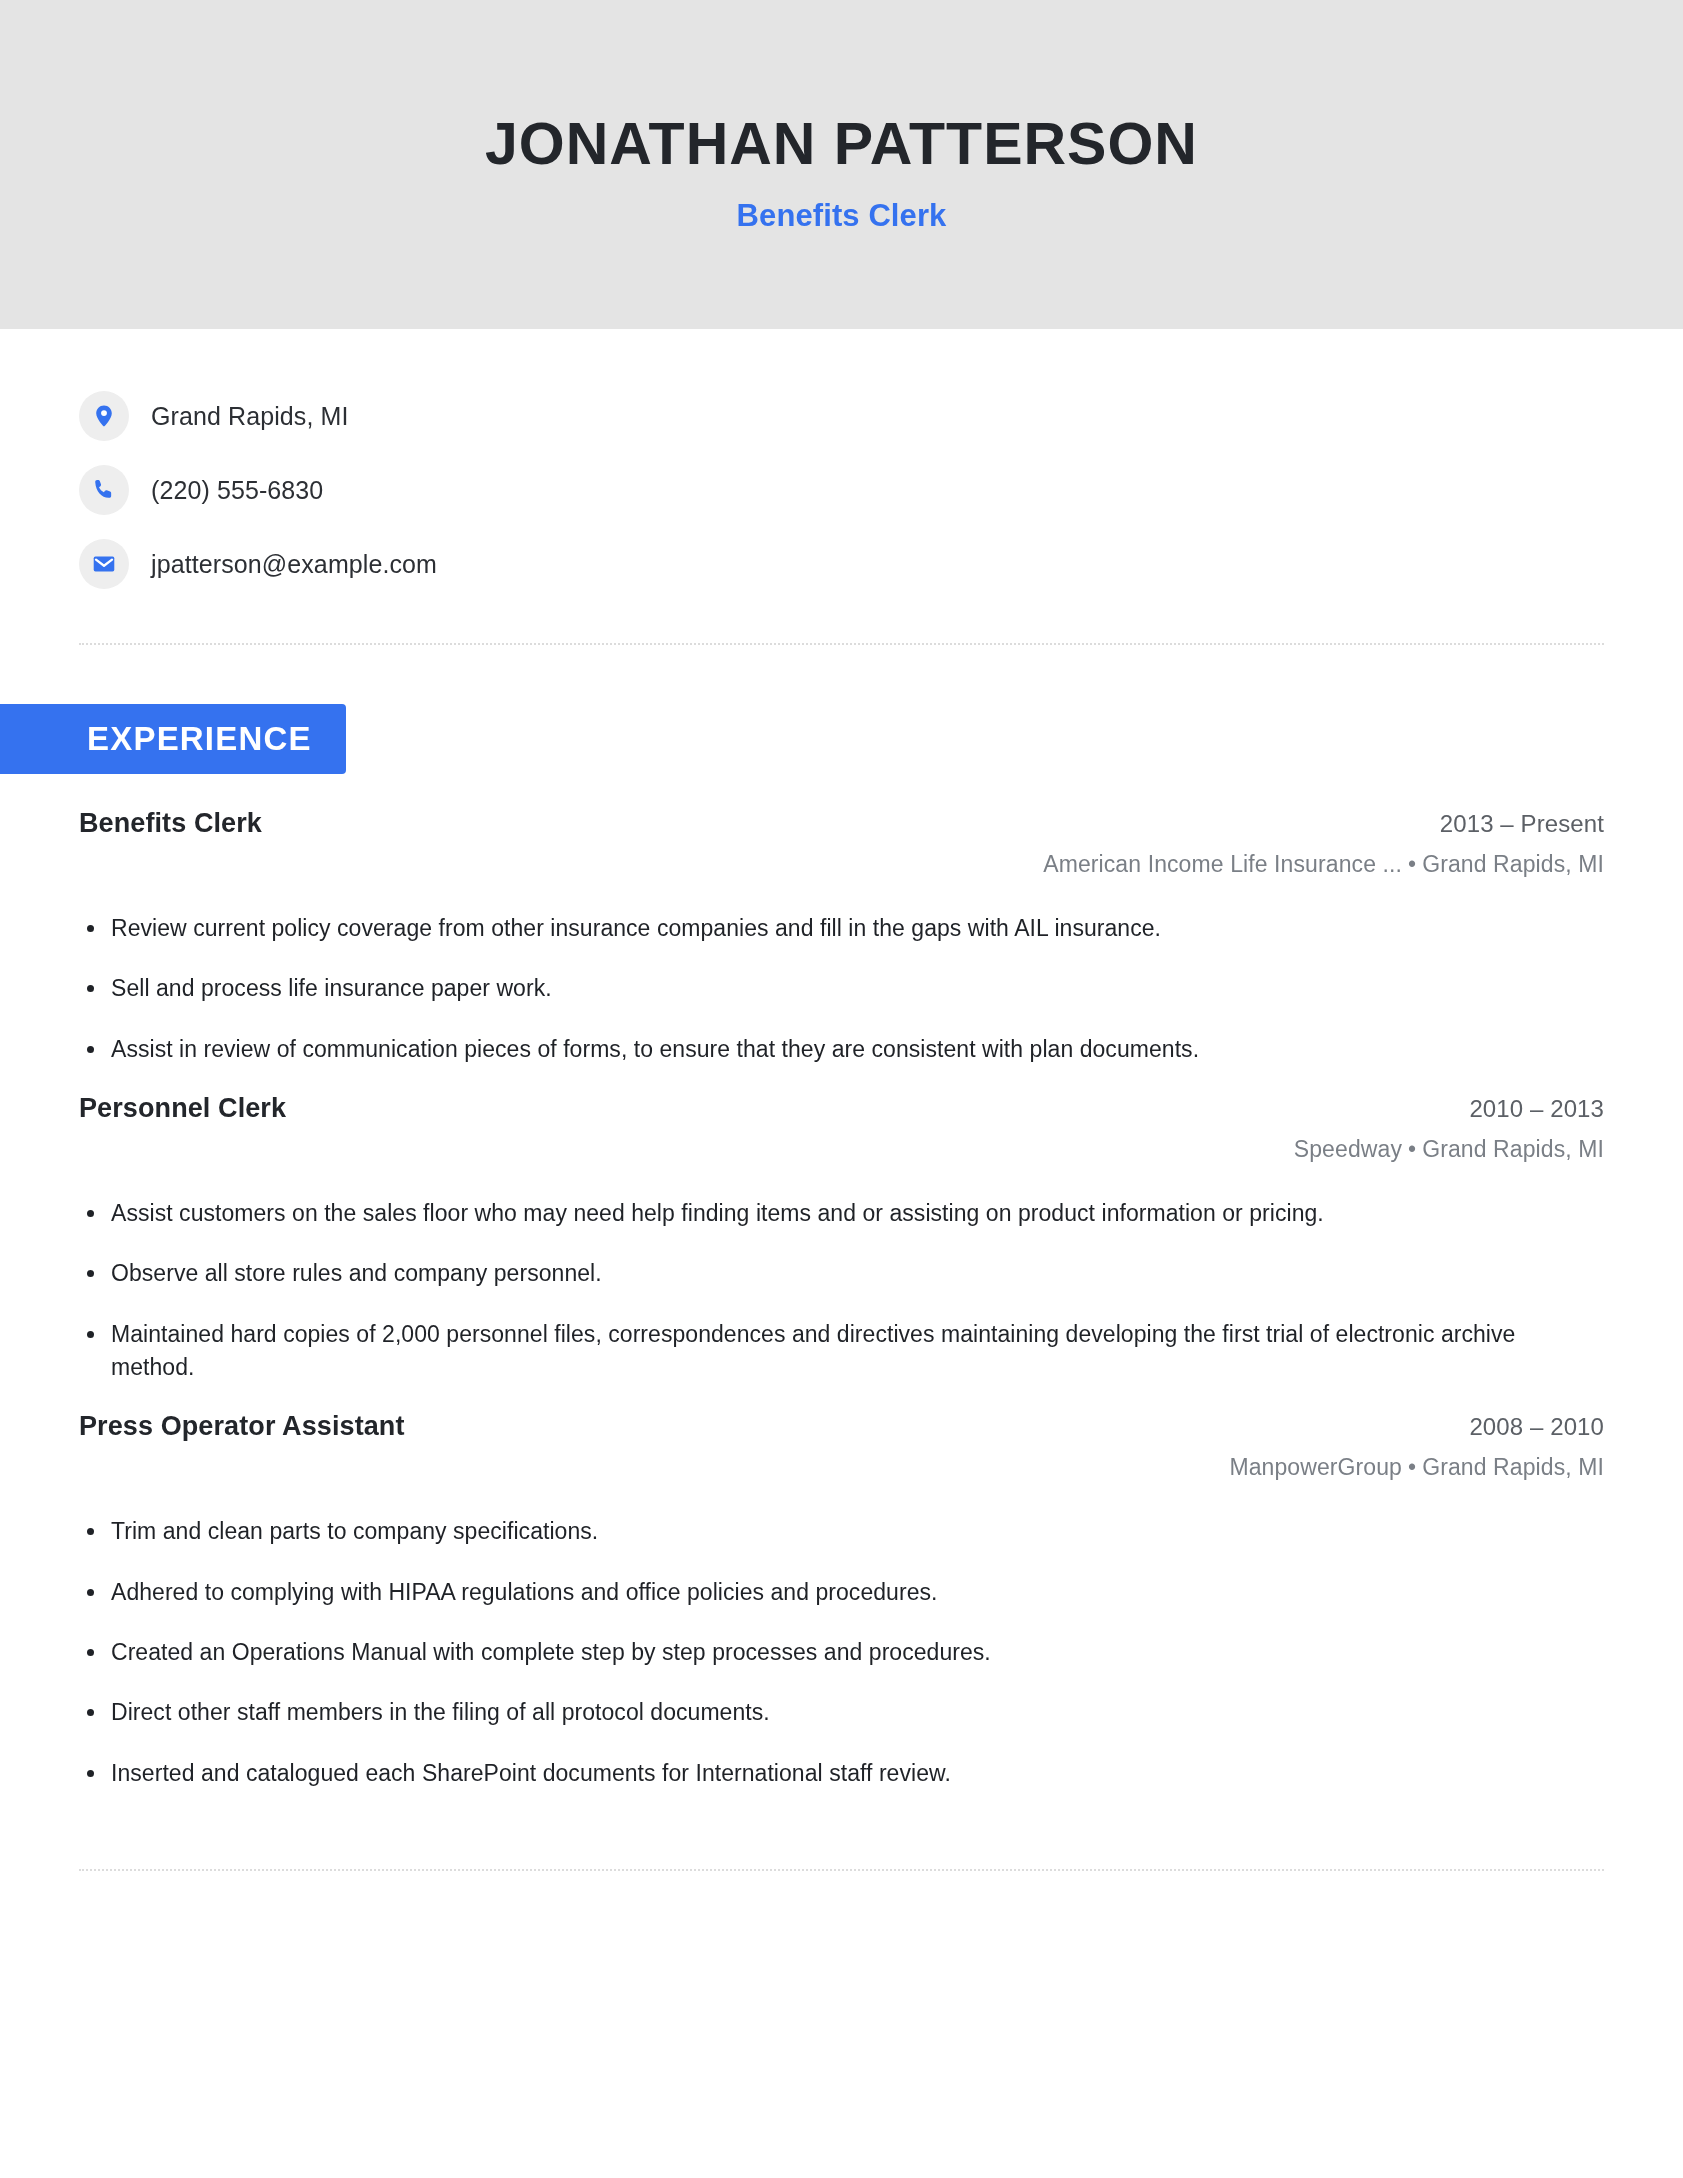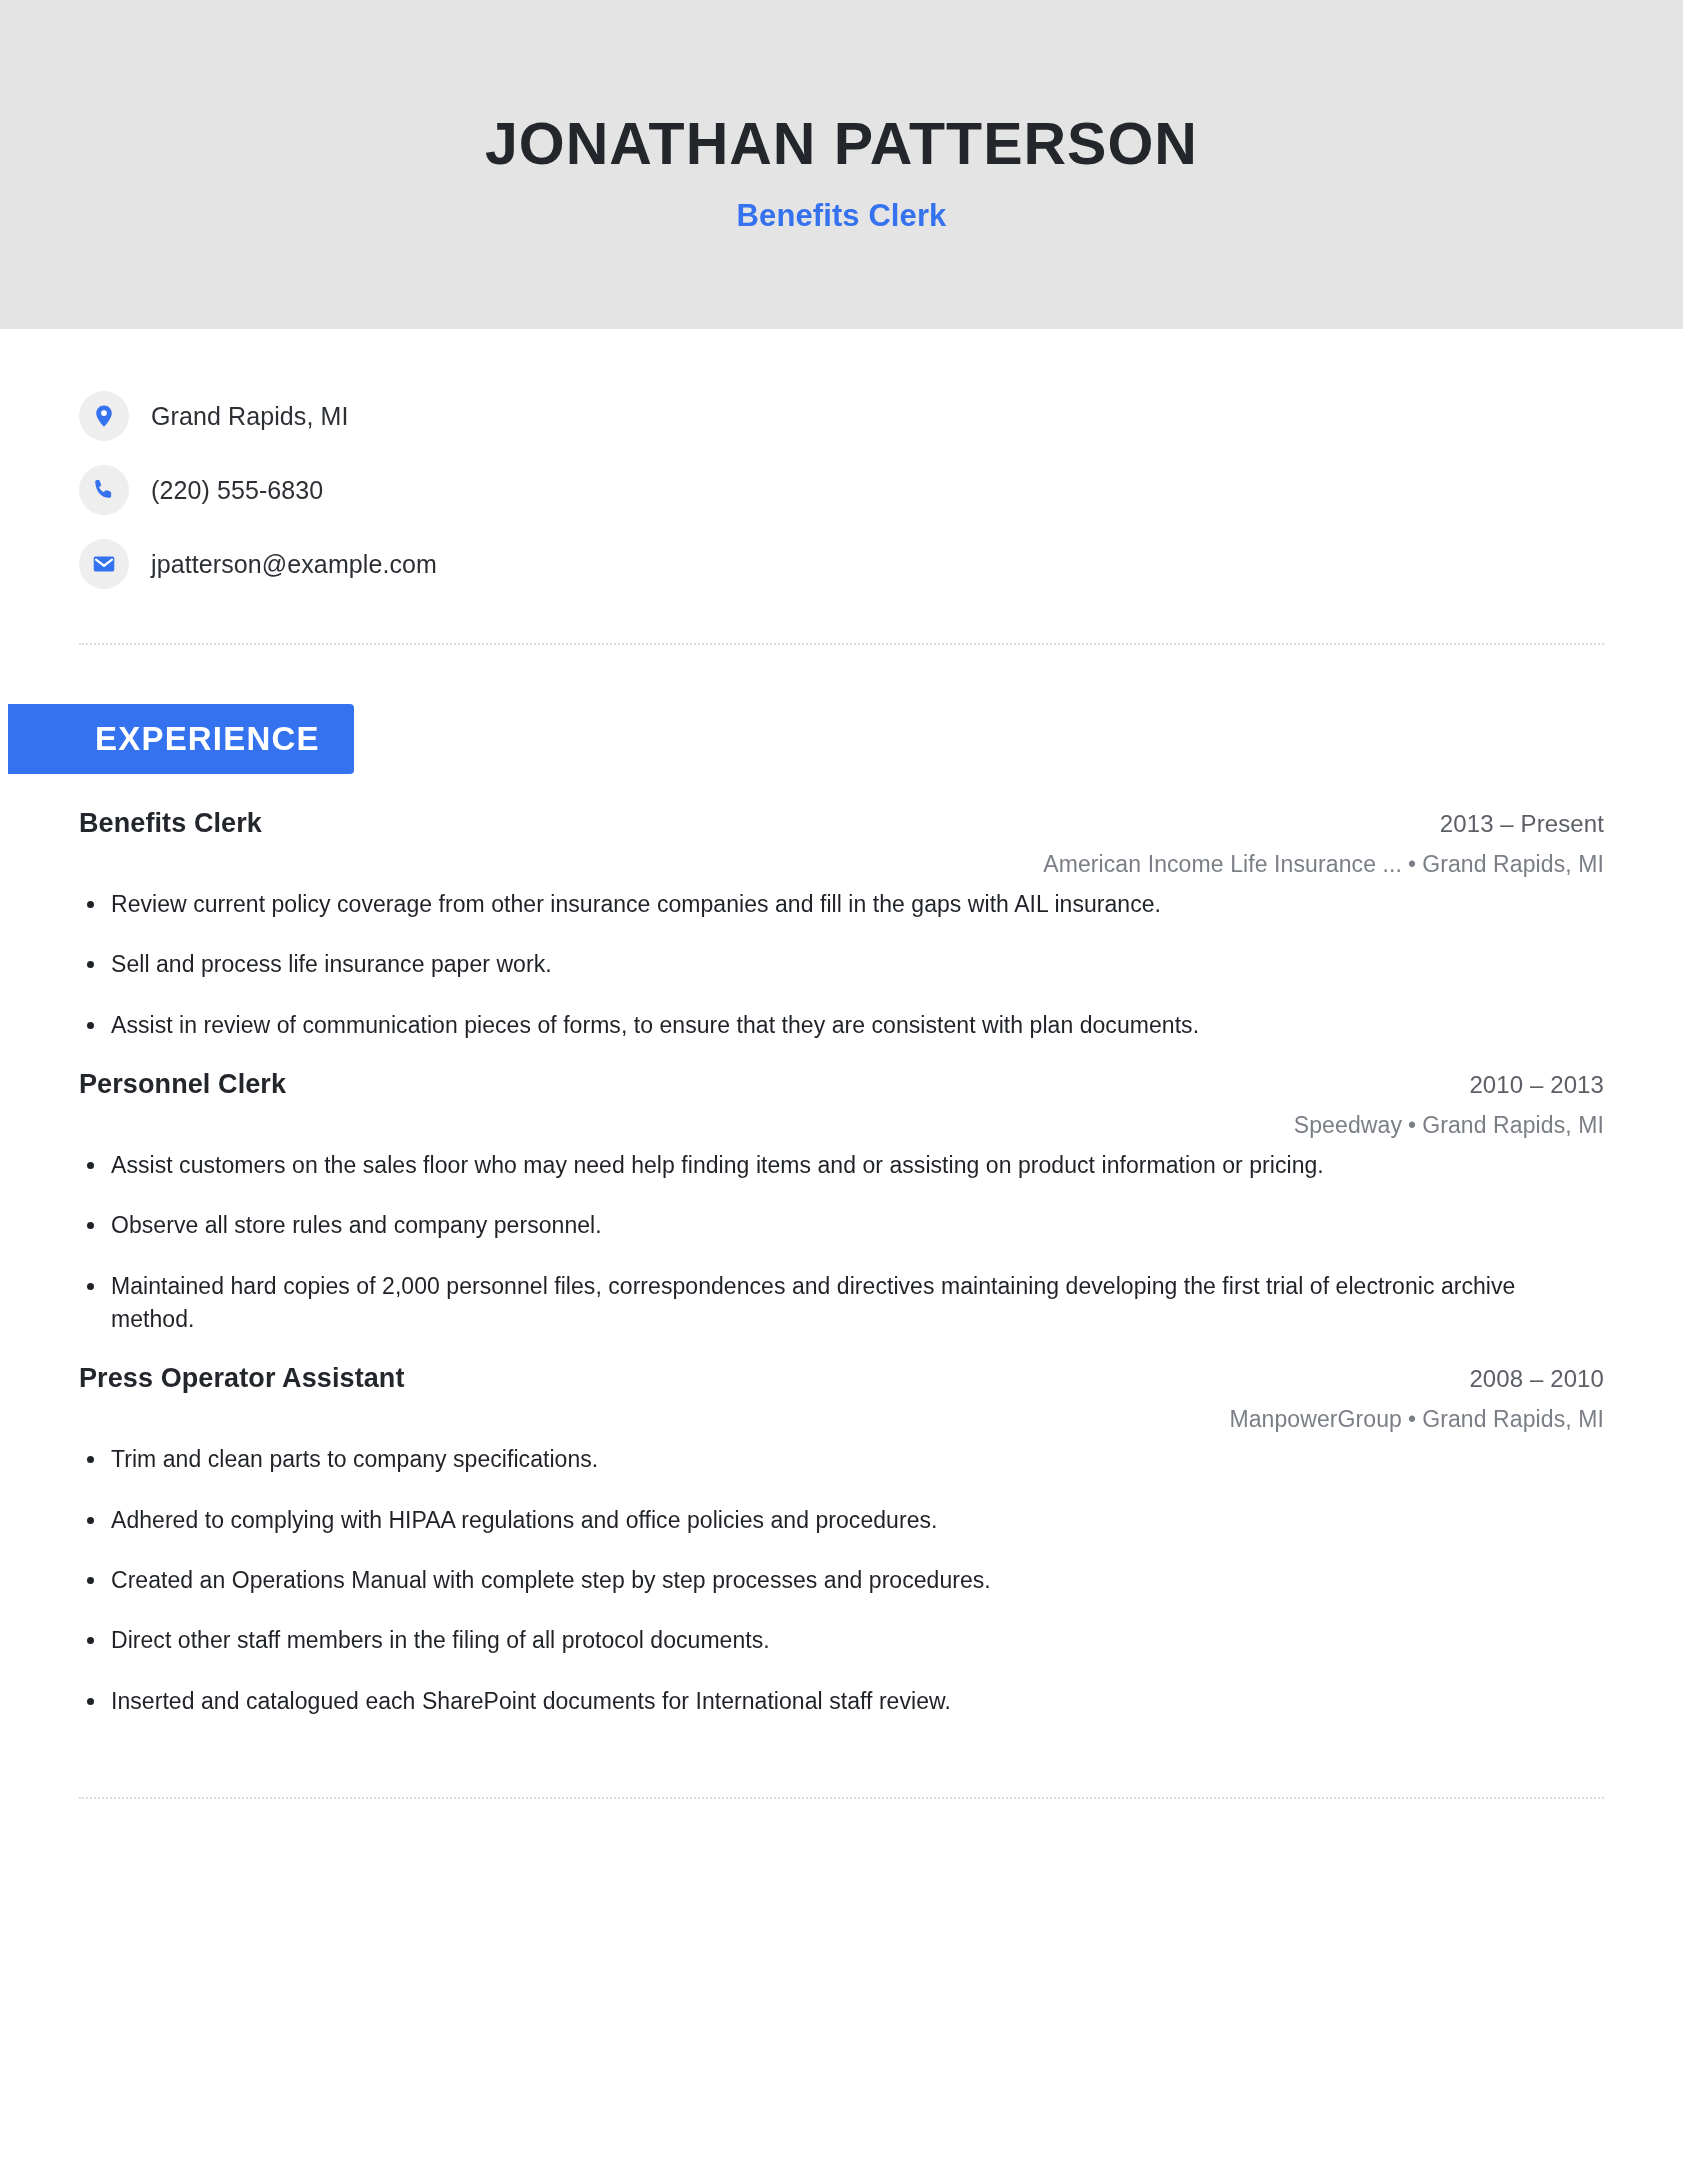--- a/index.html
+++ b/index.html
@@ -97,21 +97,20 @@
     margin: 42px 0 0 0;
     height: 0;
   }
 
   .divider.bottom { margin-top: 79px; }
 
   
   .section-banner-wrap {
     margin-left: -79px;
     margin-top: 59px;
-    padding-left: 8px;
   }
 
   .section-banner {
     display: inline-block;
     background: #3572ef;
     color: #ffffff;
     font-size: 33px;
     font-weight: 700;
     letter-spacing: 1.2px;
     padding: 16px 34px 16px 87px;
@@ -149,21 +148,21 @@
     font-size: 23px;
     color: #7a7f86;
     letter-spacing: 0.1px;
     text-align: right;
   }
 
   .job-meta .sep { padding: 0 6px; }
 
   .bullets {
     list-style: none;
-    margin-top: 10px;
+    margin-top: 34px;
   }
 
   .bullets li {
     position: relative;
     padding-left: 32px;
     font-size: 23px;
     line-height: 1.45;
     color: #1f2227;
     margin-bottom: 27px;
     letter-spacing: 0.05px;

